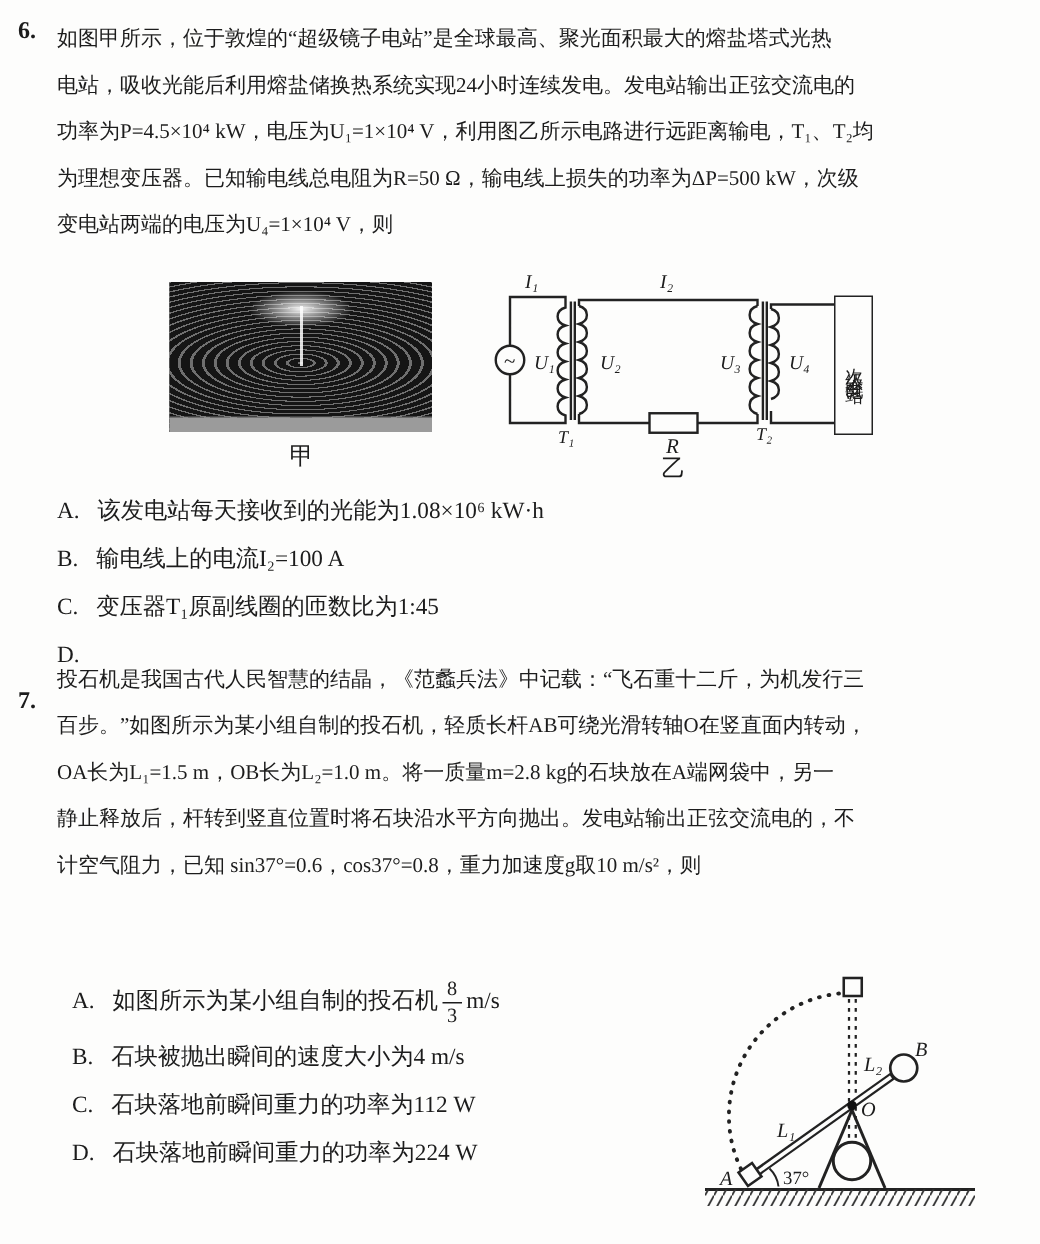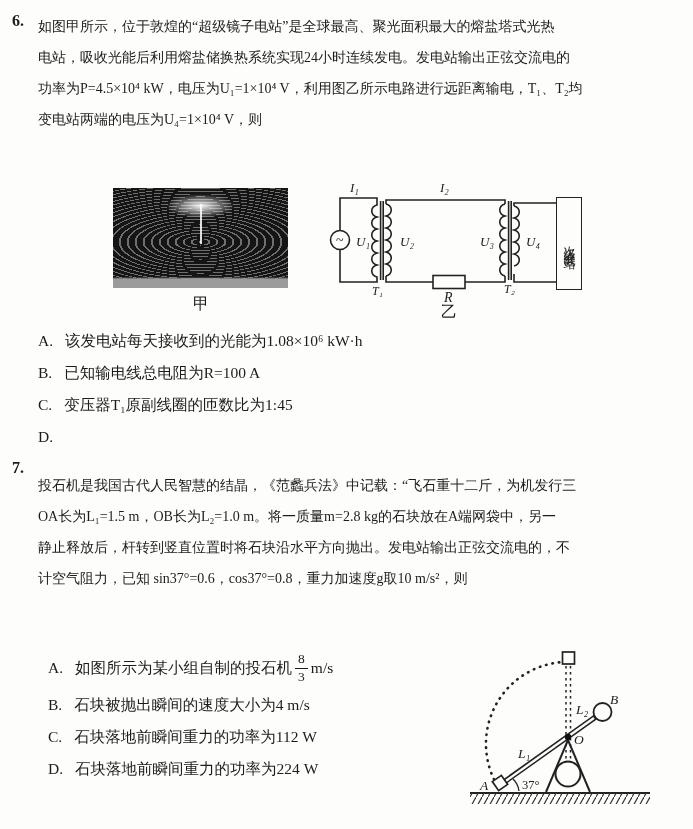--- a/index.html
+++ b/index.html
@@ -42,20 +42,21 @@
 </head>
 <body>
 
 <div class="page">
 
   <div class="qnum" style="top:12px;">6.</div>
   <div class="qtext" style="top:11px;">
     <div class="tline">如图甲所示，位于敦煌的“超级镜子电站”是全球最高、聚光面积最大的熔盐塔式光热</div>
     <div class="tline">电站，吸收光能后利用熔盐储换热系统实现24小时连续发电。发电站输出正弦交流电的</div>
     <div class="tline">功率为P=4.5×10⁴ kW，电压为U₁=1×10⁴ V，利用图乙所示电路进行远距离输电，T₁、T₂均</div>
+    <div class="tline">为理想变压器。已知输电线总电阻为R=50 Ω，输电线上损失的功率为ΔP=500 kW，次级</div>
     <div class="tline">变电站两端的电压为U₄=1×10⁴ V，则</div>
   </div>
 
   <div class="photo">
     <div class="tower"></div>
   </div>
   <div class="figlabel" style="left:193px;top:294px;">甲</div>
 
   <svg style="left:328px;top:176px;" width="258" height="142" viewBox="0 0 258 142">
     <g stroke="#222" stroke-width="1.6" fill="none">
@@ -101,33 +102,34 @@
   </svg>
   <div class="station">次级变电站</div>
   <div class="figlabel" style="left:441px;top:302px;">乙</div>
 
   <div class="opt" style="top:330px;">
     <span class="letter">A.</span>
     <span>该发电站每天接收到的光能为1.08×10⁶ kW·h</span>
   </div>
   <div class="opt" style="top:362px;">
     <span class="letter">B.</span>
-    <span>已知输电线总电阻为R=100 A</span>
+    <span>输电线上的电流I₂=100 A</span>
   </div>
   <div class="opt" style="top:394px;">
     <span class="letter">C.</span>
     <span>变压器T₁原副线圈的匝数比为1:45</span>
   </div>
   <div class="opt" style="top:426px;">
     <span class="letter">D.</span>
   </div>
 
   <div class="qnum" style="top:459px;">7.</div>
-  <div class="qtext" style="top:470px;">
+  <div class="qtext" style="top:438px;">
     <div class="tline">投石机是我国古代人民智慧的结晶，《范蠡兵法》中记载：“飞石重十二斤，为机发行三</div>
+    <div class="tline">百步。”如图所示为某小组自制的投石机，轻质长杆AB可绕光滑转轴O在竖直面内转动，</div>
     <div class="tline">OA长为L₁=1.5 m，OB长为L₂=1.0 m。将一质量m=2.8 kg的石块放在A端网袋中，另一</div>
     <div class="tline">静止释放后，杆转到竖直位置时将石块沿水平方向抛出。发电站输出正弦交流电的，不</div>
     <div class="tline">计空气阻力，已知 sin37°=0.6，cos37°=0.8，重力加速度g取10 m/s²，则</div>
   </div>
 
   <div class="opt opt7" style="top:648px;height:40px;">
     <span class="letter">A.</span>
     <span>如图所示为某小组自制的投石机</span>
     <span class="frac">
       <span class="num">8</span>

